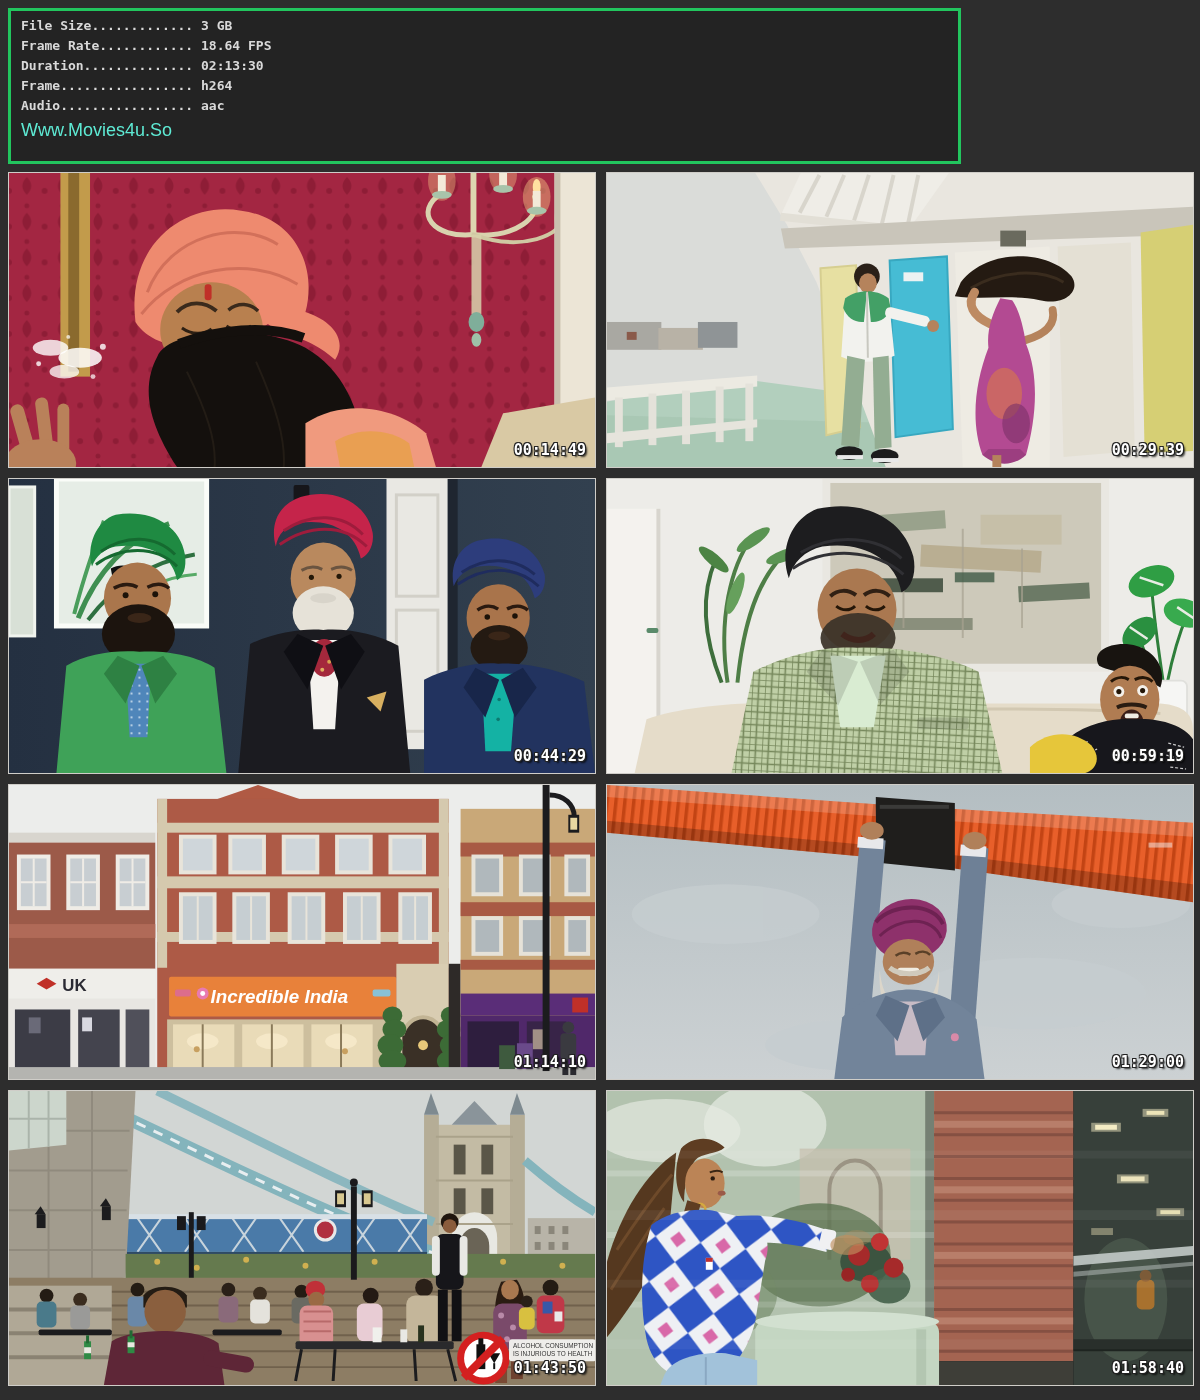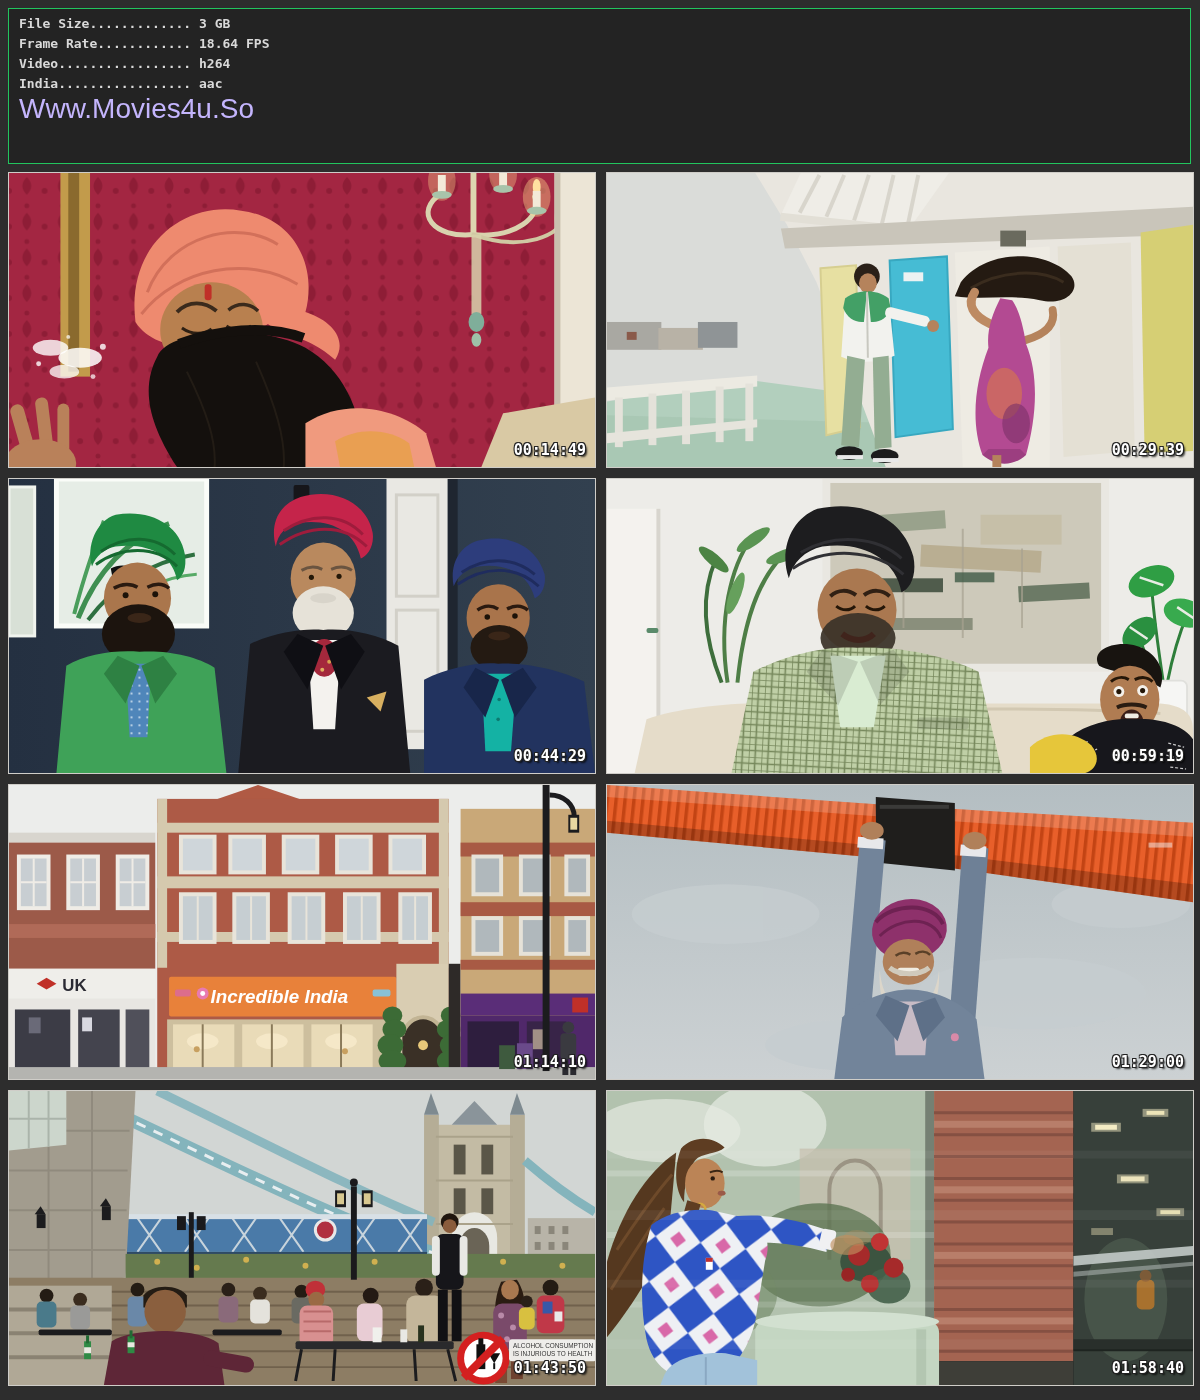--- a/index.html
+++ b/index.html
@@ -1,42 +1,43 @@
 <!DOCTYPE html>
 <html><head>
 <meta charset="utf-8">
 <style>
   html,body{margin:0;padding:0;background:#2d2d2d;}
   .canvas{position:relative;width:1200px;height:1400px;background:#2d2d2d;overflow:hidden;
           font-family:"DejaVu Sans Mono",monospace;}
-  .info-panel{position:absolute;left:8px;top:8px;width:1183px;height:156px;box-sizing:border-box;
-              background:#232323;border:1px solid #22c55e;padding:5px 8px 0 10px;}
+  .info-panel{position:absolute;left:8px;top:8px;width:953px;height:156px;box-sizing:border-box;
+              background:#232323;border:3px solid #22c55e;padding:5px 8px 0 10px;}
   .info-line{font-family:"DejaVu Sans Mono",monospace;font-weight:bold;font-size:13px;
              line-height:20px;color:#d9d9d9;white-space:pre;}
-  .watermark{font-family:"Liberation Sans",sans-serif;font-size:28px;line-height:29px;color:#c4b5fd;}
+  .watermark{font-family:"Liberation Sans",sans-serif;font-size:18px;line-height:29px;color:#5eead4;}
   .grid{position:absolute;left:8px;top:172px;display:grid;
         grid-template-columns:588px 588px;grid-auto-rows:296px;column-gap:10px;row-gap:10px;}
   .shot{position:relative;box-sizing:border-box;border:1px solid #cfcdc8;background:#111;margin:0;}
   .shot svg{display:block;width:100%;height:100%;}
   .ts{position:absolute;right:9px;bottom:8px;font-family:"DejaVu Sans Mono",monospace;
       font-weight:bold;font-size:15px;color:#ffffff;letter-spacing:0;
       text-shadow:-1px -1px 0 #222,1px -1px 0 #222,-1px 1px 0 #222,1px 1px 0 #222,2px 2px 2px rgba(0,0,0,.8);}
   .sign-text{font-family:"Liberation Sans",sans-serif;font-style:italic;font-weight:bold;}
   .tiny-text{font-family:"Liberation Sans",sans-serif;}
 </style>
 </head>
 <body>
 
 <div class="canvas">
 
   <div class="info-panel">
     <div class="info-line">File Size............. 3 GB</div>
     <div class="info-line">Frame Rate............ 18.64 FPS</div>
-    <div class="info-line">Video................. h264</div>
-    <div class="info-line">India................. aac</div>
+    <div class="info-line">Duration.............. 02:13:30</div>
+    <div class="info-line">Frame................. h264</div>
+    <div class="info-line">Audio................. aac</div>
     <div class="watermark">Www.Movies4u.So</div>
   </div>
 
   <div class="grid">
 
     <figure class="shot">
       <svg viewBox="0 0 593 296" preserveAspectRatio="none">
         <defs>
           <pattern id="p1dam" width="36" height="36" patternUnits="userSpaceOnUse">
             <rect width="36" height="36" fill="#a32642"></rect>

